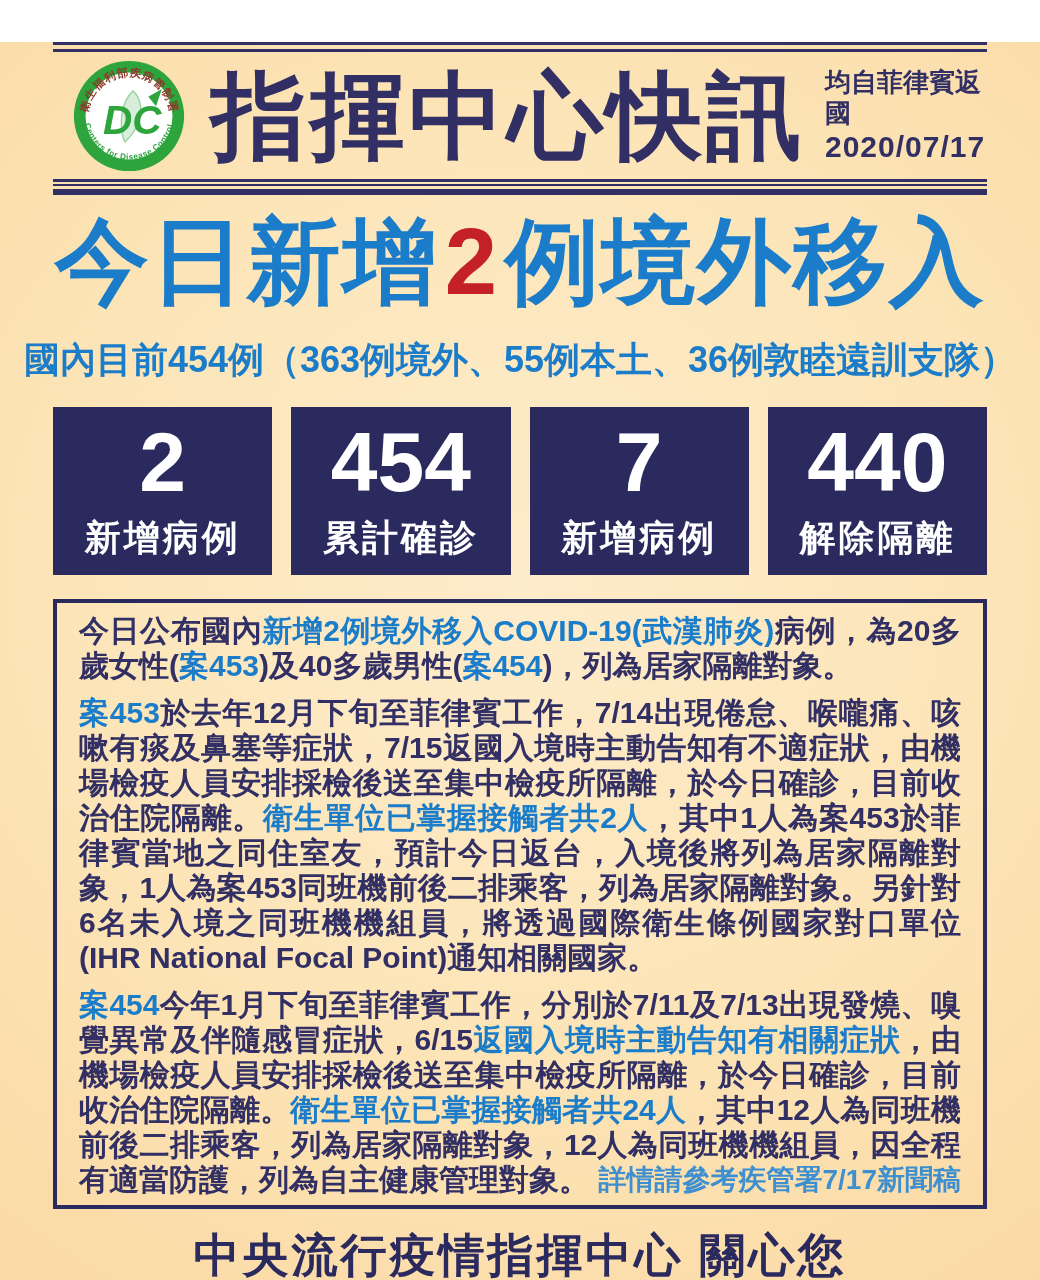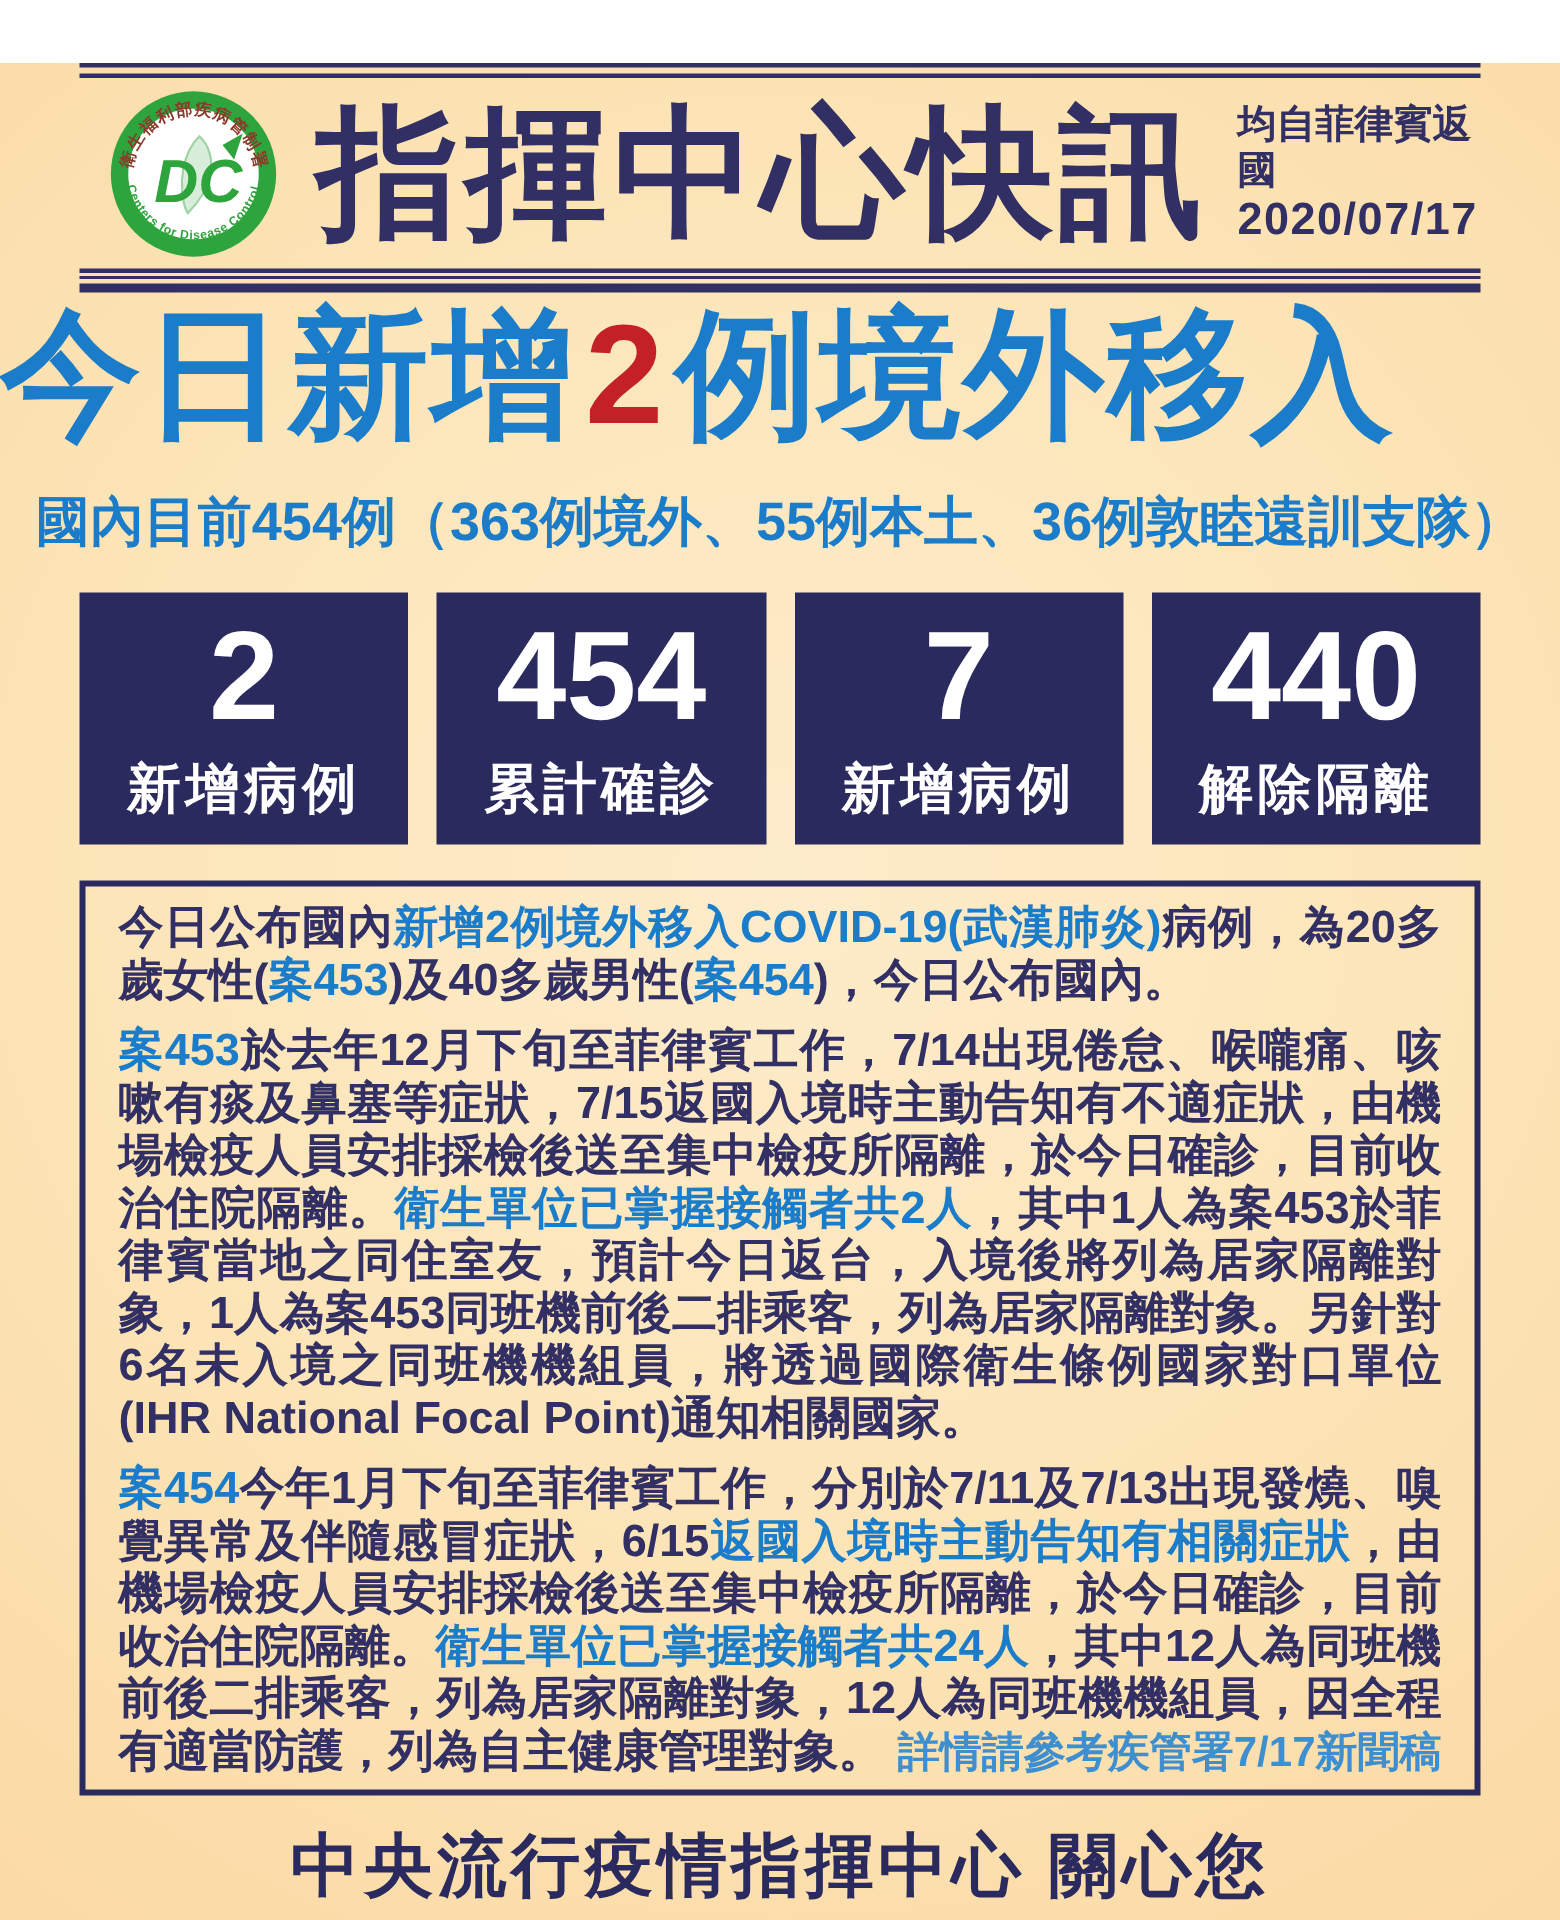--- a/index.html
+++ b/index.html
@@ -62,22 +62,22 @@
     font-weight: 700;
     color: #312f63;
     margin: 2px 53px;
     letter-spacing: 0.5px;
   }
   .rule-bot-1 { height: 2px; margin-top: 2px; }
   .rule-bot-2 { height: 6px; margin-top: 3px; }
 
   
   .headline {
-    margin-top: 8px;
-    text-align: left;
+    margin-top: 20px;
+    text-align: center;
     font-size: 94px;
     font-weight: 900;
     line-height: 1.0;
     color: #1b7cc9;
     letter-spacing: 2px;
     white-space: nowrap;
   }
   .headline .num { color: #c32127; padding: 0 6px; }
   .subheadline {
     margin-top: 27px;
@@ -206,21 +206,21 @@
       <div class="stat-value">7</div>
       <div class="stat-label">新增病例</div>
     </div>
     <div class="stat-box">
       <div class="stat-value">440</div>
       <div class="stat-label">解除隔離</div>
     </div>
   </div>
 
   <div class="body-box">
-    <p><span>今日公布國內</span><span class="hl">新增2例境外移入COVID-19(武漢肺炎)</span><span>病例，為20多歲女性(</span><span class="hl">案453</span><span>)及40多歲男性(</span><span class="hl">案454</span><span>)，今日公布國內。</span></p>
+    <p><span>今日公布國內</span><span class="hl">新增2例境外移入COVID-19(武漢肺炎)</span><span>病例，為20多歲女性(</span><span class="hl">案453</span><span>)及40多歲男性(</span><span class="hl">案454</span><span>)，列為居家隔離對象。</span></p>
     <p><span class="hl">案453</span><span>於去年12月下旬至菲律賓工作，7/14出現倦怠、喉嚨痛、咳嗽有痰及鼻塞等症狀，7/15返國入境時主動告知有不適症狀，由機場檢疫人員安排採檢後送至集中檢疫所隔離，於今日確診，目前收治住院隔離。</span><span class="hl">衛生單位已掌握接觸者共2人</span><span>，其中1人為案453於菲律賓當地之同住室友，預計今日返台，入境後將列為居家隔離對象，1人為案453同班機前後二排乘客，列為居家隔離對象。另針對6名未入境之同班機機組員，將透過國際衛生條例國家對口單位(IHR National Focal Point)通知相關國家。</span></p>
     <p><span class="hl">案454</span><span>今年1月下旬至菲律賓工作，分別於7/11及7/13出現發燒、嗅覺異常及伴隨感冒症狀，6/15</span><span class="hl">返國入境時主動告知有相關症狀</span><span>，由機場檢疫人員安排採檢後送至集中檢疫所隔離，於今日確診，目前收治住院隔離。</span><span class="hl">衛生單位已掌握接觸者共24人</span><span>，其中12人為同班機前後二排乘客，列為居家隔離對象，12人為同班機機組員，因全程有適當防護，列為自主健康管理對象。</span></p>
     <div class="press-note">詳情請參考疾管署7/17新聞稿</div>
   </div>
 
   <div class="footer-line">中央流行疫情指揮中心 關心您</div>
 
 </div>
 
 </body></html>

